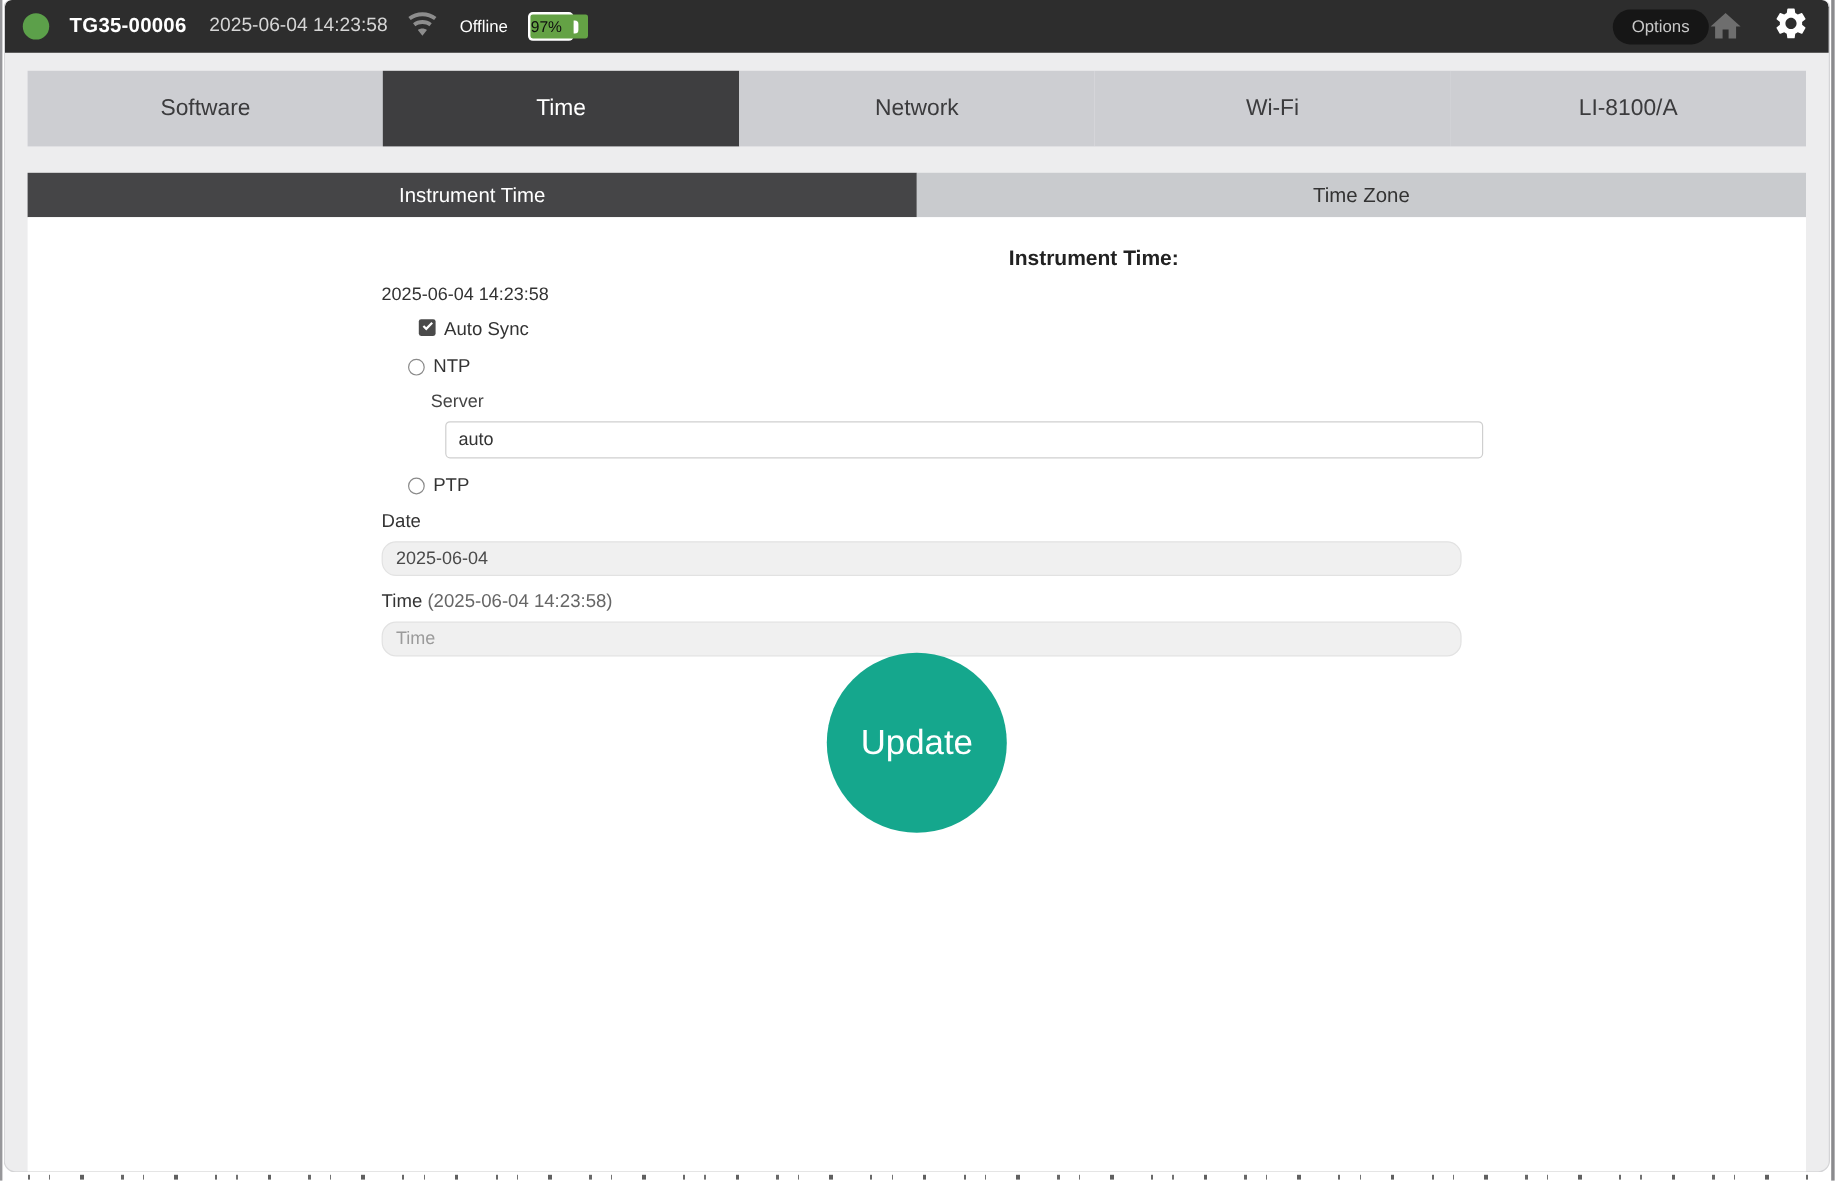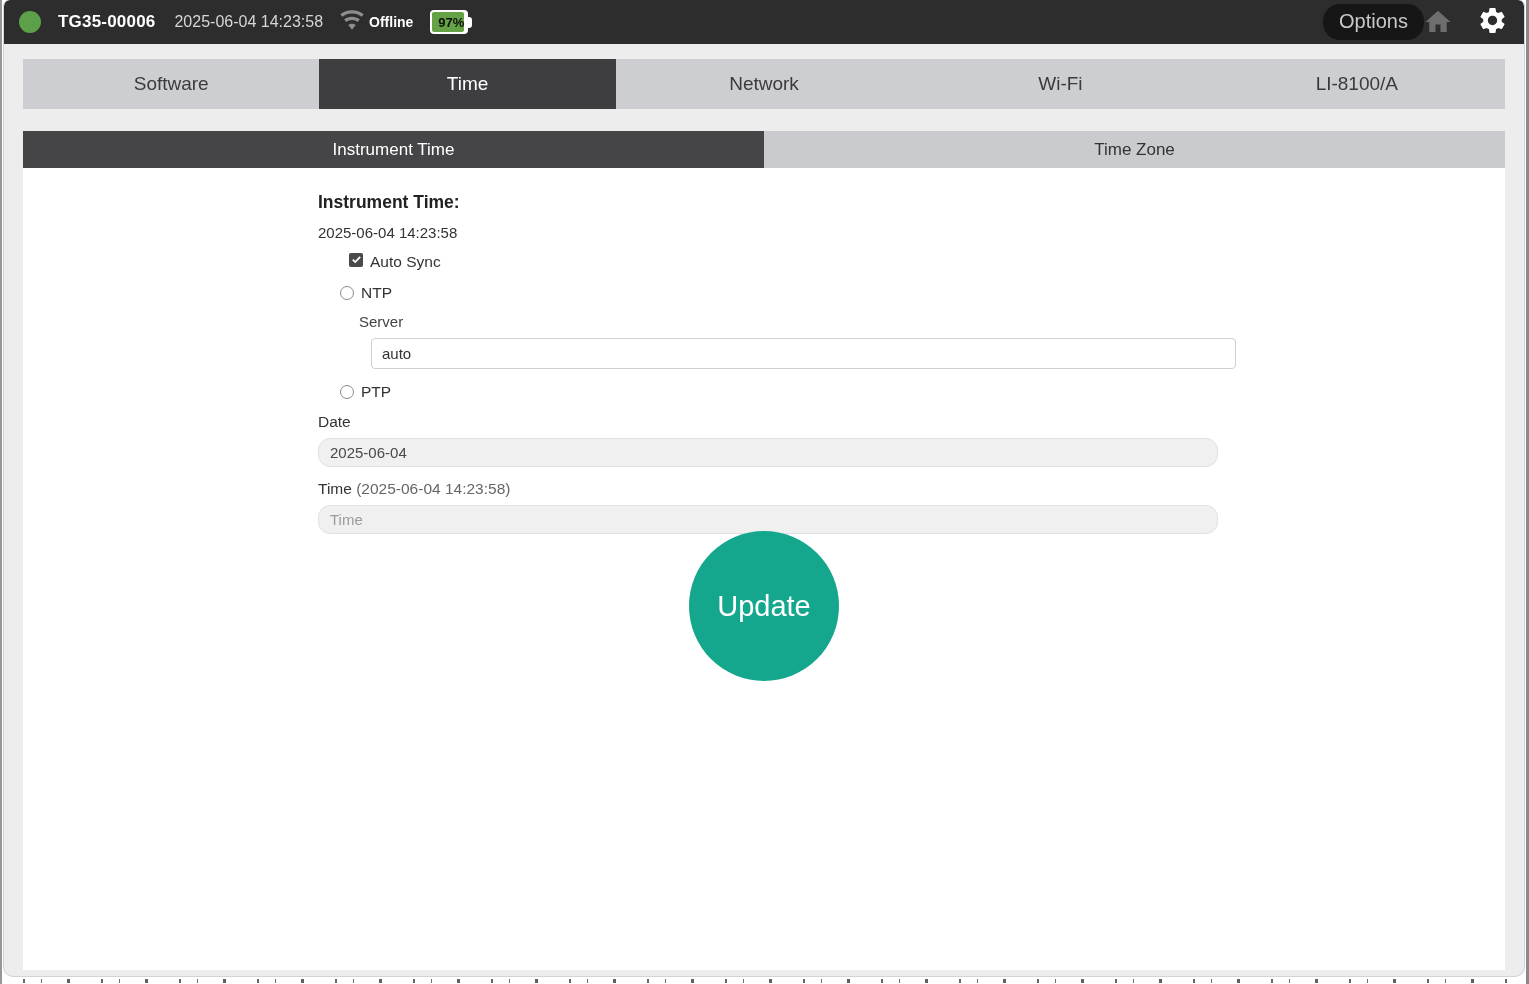--- a/index.html
+++ b/index.html
@@ -13,52 +13,52 @@
          border-radius:6px 6px 10px 10px; height:977px; overflow:hidden; }
 
   
   .topbar { height:44px; background:#2d2d2d; border-radius:6px 6px 0 0;
             display:flex; align-items:center; position:relative; }
   .status-dot { width:22px; height:22px; border-radius:50%; margin-left:15px; }
   .device-name { color:#fff; font-weight:bold; font-size:17px; margin-left:17px; letter-spacing:.2px; }
   .topbar-time { color:#d6d6d6; font-size:16px; margin-left:19px; }
   .wifi { margin-left:14px; display:flex; align-items:center; }
   .wifi svg { width:30px; height:26px; }
-  .wifi-status { color:#fff; font-size:14px; font-weight:700; margin-left:2px; }
+  .wifi-status { color:#fff; font-size:14px; font-weight:400; margin-left:16px; }
   .battery { margin-left:17px; display:flex; align-items:center; }
   .battery-body { width:38px; height:24px; background:#fff; border-radius:4px; padding:2px; }
-  .battery-fill { height:100%; width:32px; border-radius:2px;
-                  display:flex; align-items:center; justify-content:flex-end;font-weight:bold; }
+  .battery-fill { height:100%; width:48px; border-radius:2px;
+                  display:flex; align-items:center; justify-content:flex-start; }
   .battery-fill span { font-size:13px; color:#101010; }
   .battery-nub { width:4px; height:11px; background:#fff; border-radius:0 3px 3px 0; }
 
   .topbar-right { position:absolute; right:16px; top:0; height:44px; display:flex; align-items:center; }
   .home-btn { position:absolute; right:55px; top:7px; width:30px; height:30px; z-index:1; }
   .home-btn svg { width:30px; height:30px; }
   .options-pill { position:relative; z-index:2; background:#161616; color:#c9c9c9;
-                  font-size:20px; padding:6px 16px 7px; border-radius:17px; margin-right:52px; }
+                  font-size:14px; padding:6px 16px 7px; border-radius:17px; margin-right:52px; }
   .gear-btn { position:relative; z-index:3; width:32px; height:32px; display:flex;
               align-items:center; justify-content:center; cursor:pointer; }
   .gear-btn svg { width:31px; height:31px; }
 
   
   .chrome { padding:0 19px; }
-  .tabs { margin-top:15px; height:50px; display:flex;text-align:right; }
+  .tabs { margin-top:15px; height:63px; display:flex;text-align:right; }
   .tab { flex:1 1 0; background:#cdced2; color:#3b3b3d; font-size:19px;
          display:flex; align-items:center; justify-content:center; cursor:pointer; }
   .tab.selected { background:#3e3e40; color:#fff; }
 
   .subtabs { margin-top:22px; height:37px; display:flex; }
   .subtab { flex:1 1 0; background:#c9cbce; color:#333; font-size:17px;
             display:flex; align-items:center; justify-content:center; cursor:pointer; }
   .subtab.selected { background:#454547; color:#fff; }
 
   
   .panel { position:relative; background:#fff; height:802px; padding:24px 0 0 295px; }
-  .form-heading { font-size:17.5px; font-weight:bold; color:#222; line-height:20px; }
+  .form-heading { font-size:17.5px; font-weight:bold; color:#222; line-height:20px;text-align:center; }
   .current-time { font-size:15px; color:#333; margin-top:12px; line-height:17px; }
 
   .check-row { display:flex; align-items:flex-start; margin-top:12px; height:17px;padding-left:31px; }
   .checkbox { width:14px; height:14px; background:#4a4a4a; border-radius:2px;
               display:flex; align-items:center; justify-content:center; cursor:pointer; }
   .checkbox svg { width:11px; height:11px; }
   .check-row label { font-size:15.5px; color:#333; margin-left:7px; }
 
   .radio-row { display:flex; align-items:center; margin-top:14px; height:17px; margin-left:22px; }
   .radio { width:14px; height:14px; border:1px solid #8a8a8a; border-radius:50%; background:#fff; cursor:pointer; }

